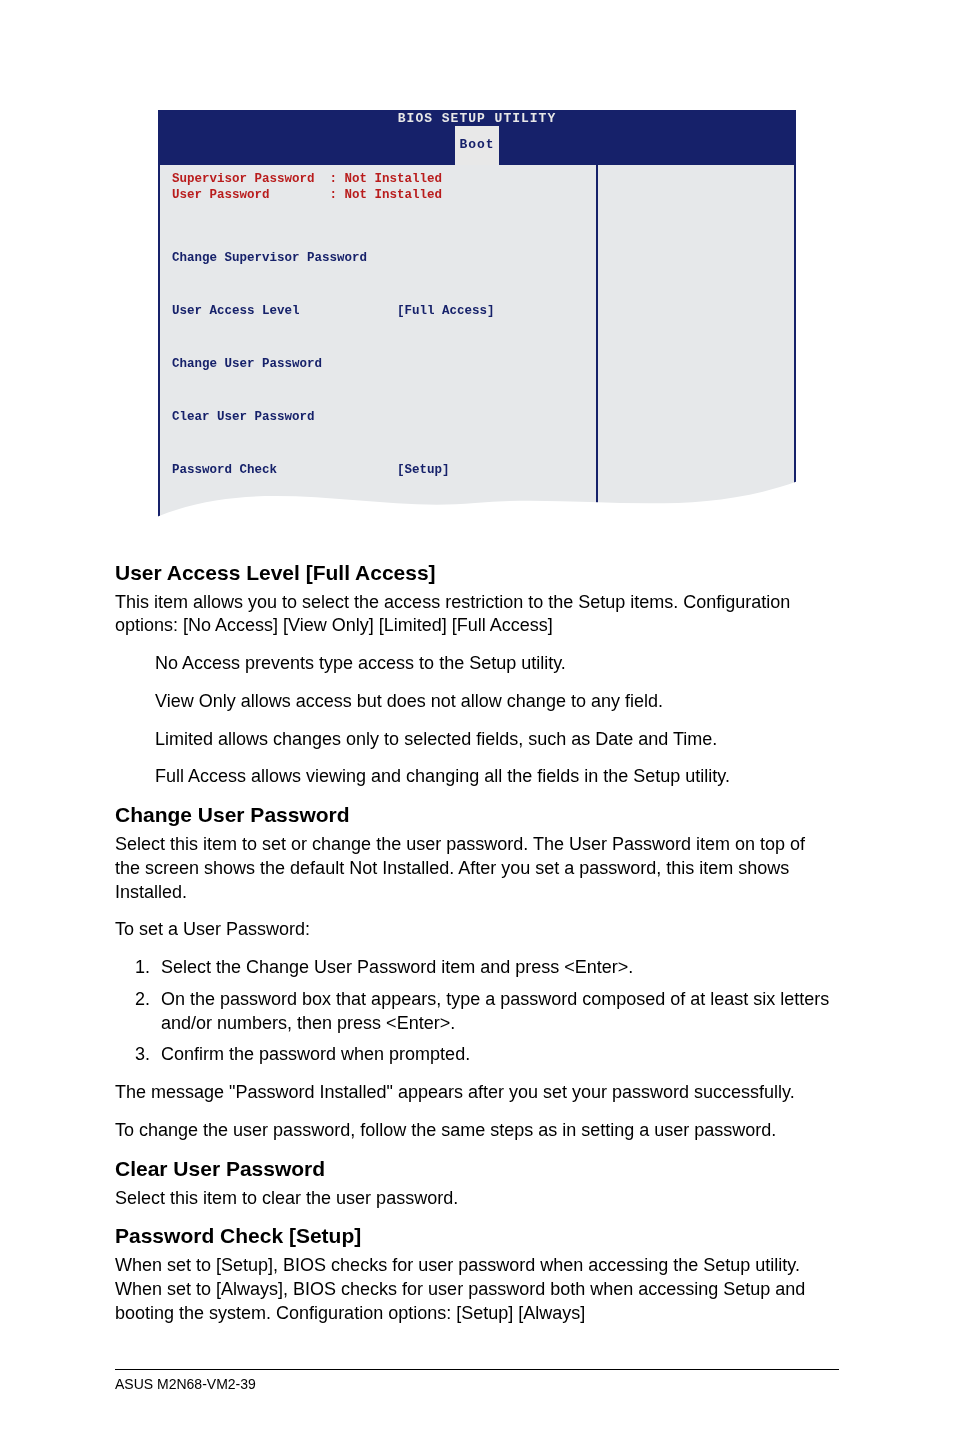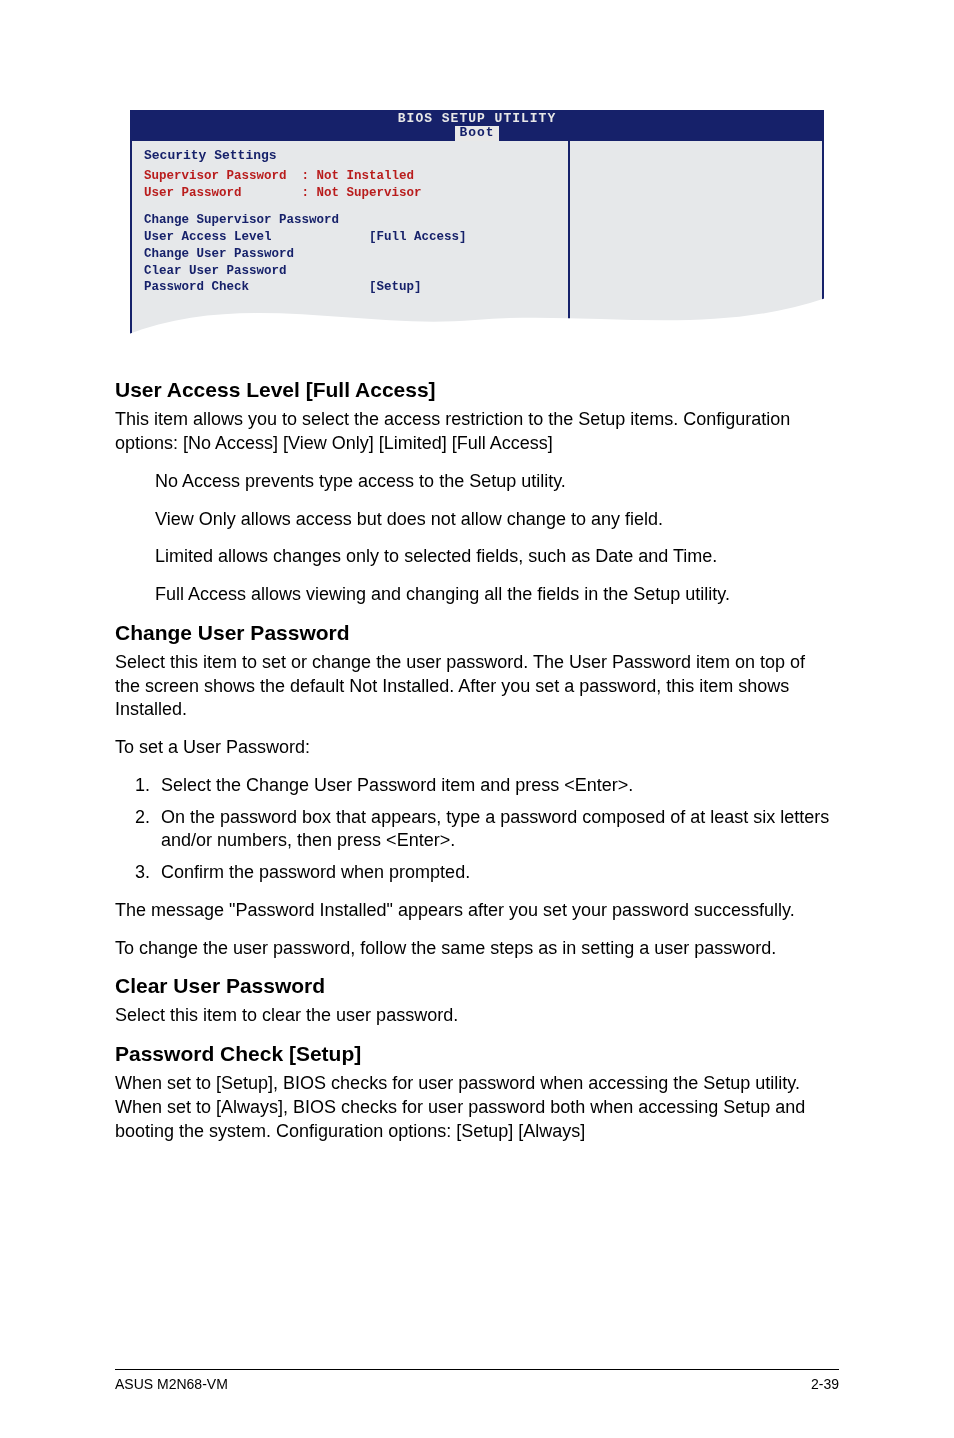--- a/index.html
+++ b/index.html
@@ -10,38 +10,38 @@
     background: #fff;
     font-family: Arial, Helvetica, sans-serif;
     color: #000;
     position: relative;
   }
   .page {
     padding: 110px 115px 0 115px;
   }
   
   .bios-wrap {
-    width: 694px;
+    width: 638px;
     margin: 0 auto 40px auto;
   }
   .bios-titlebar {
     background: #16216a;
     text-align: center;
     padding: 2px 0 0 0;
     line-height: 1.1;
     font-family: "Courier New", monospace;
     font-size: 13px;
     font-weight: bold;
   }
   .bios-title-top { color: #e8e8e8; letter-spacing: 1px; }
   .bios-title-bottom {
     display: inline-block;
     background: #e8e8e8;
     color: #16216a;
-    padding: 0 4px;
+    padding: 12px 4px;
     letter-spacing: 1px;
   }
   .bios-body {
     display: flex;
     background: #e6e8ea;
     border-right: 2px solid #16216a;
     position: relative;
   }
   .bios-left {
     flex: 0 0 440px;
@@ -64,20 +64,21 @@
     margin-bottom: 4px;
     font-size: 13px;
   }
   .bios-grey-row {
     color: #b91c1c;
     font-weight: bold;
   }
   .bios-blue-row {
     color: #16216a;
     font-weight: bold;
+    margin-top: 36px;
   }
   .bios-row { white-space: pre; }
   .bios-spacer { height: 10px; }
   
   .bios-mask {
     position: absolute;
     left: -4px; right: -4px;
     bottom: -2px;
     height: 60px;
     pointer-events: none;
@@ -108,39 +109,36 @@
   }
   ol.steps li { margin-bottom: 8px; padding-left: 6px; }
   .footer {
     position: absolute;
     left: 115px; right: 115px;
     bottom: 46px;
     border-top: 1px solid #000;
     padding-top: 6px;
     font-size: 14px;
     display: flex;
-    justify-content: space-between;
-    gap: 47px;
   }
 </style>
 </head>
 <body>
 
 <div class="page">
 
   <div class="bios-wrap">
     <div class="bios-titlebar">
       <div class="bios-title-top">BIOS SETUP UTILITY</div>
       <span class="bios-title-bottom">Boot</span>
     </div>
     <div class="bios-body">
       <div class="bios-left">
-        <div class="bios-heading">Security Settings</div>
         <div class="bios-row bios-grey-row">Supervisor Password  : Not Installed</div>
-        <div class="bios-row bios-grey-row">User Password        : Not Supervisor</div>
+        <div class="bios-row bios-grey-row">User Password        : Not Installed</div>
         <div class="bios-spacer"></div>
         <div class="bios-row bios-blue-row">Change Supervisor Password</div>
         <div class="bios-row bios-blue-row">User Access Level             [Full Access]</div>
         <div class="bios-row bios-blue-row">Change User Password</div>
         <div class="bios-row bios-blue-row">Clear User Password</div>
         <div class="bios-row bios-blue-row">Password Check                [Setup]</div>
       </div>
       <div class="bios-right"></div>
 
       <div class="bios-mask">

